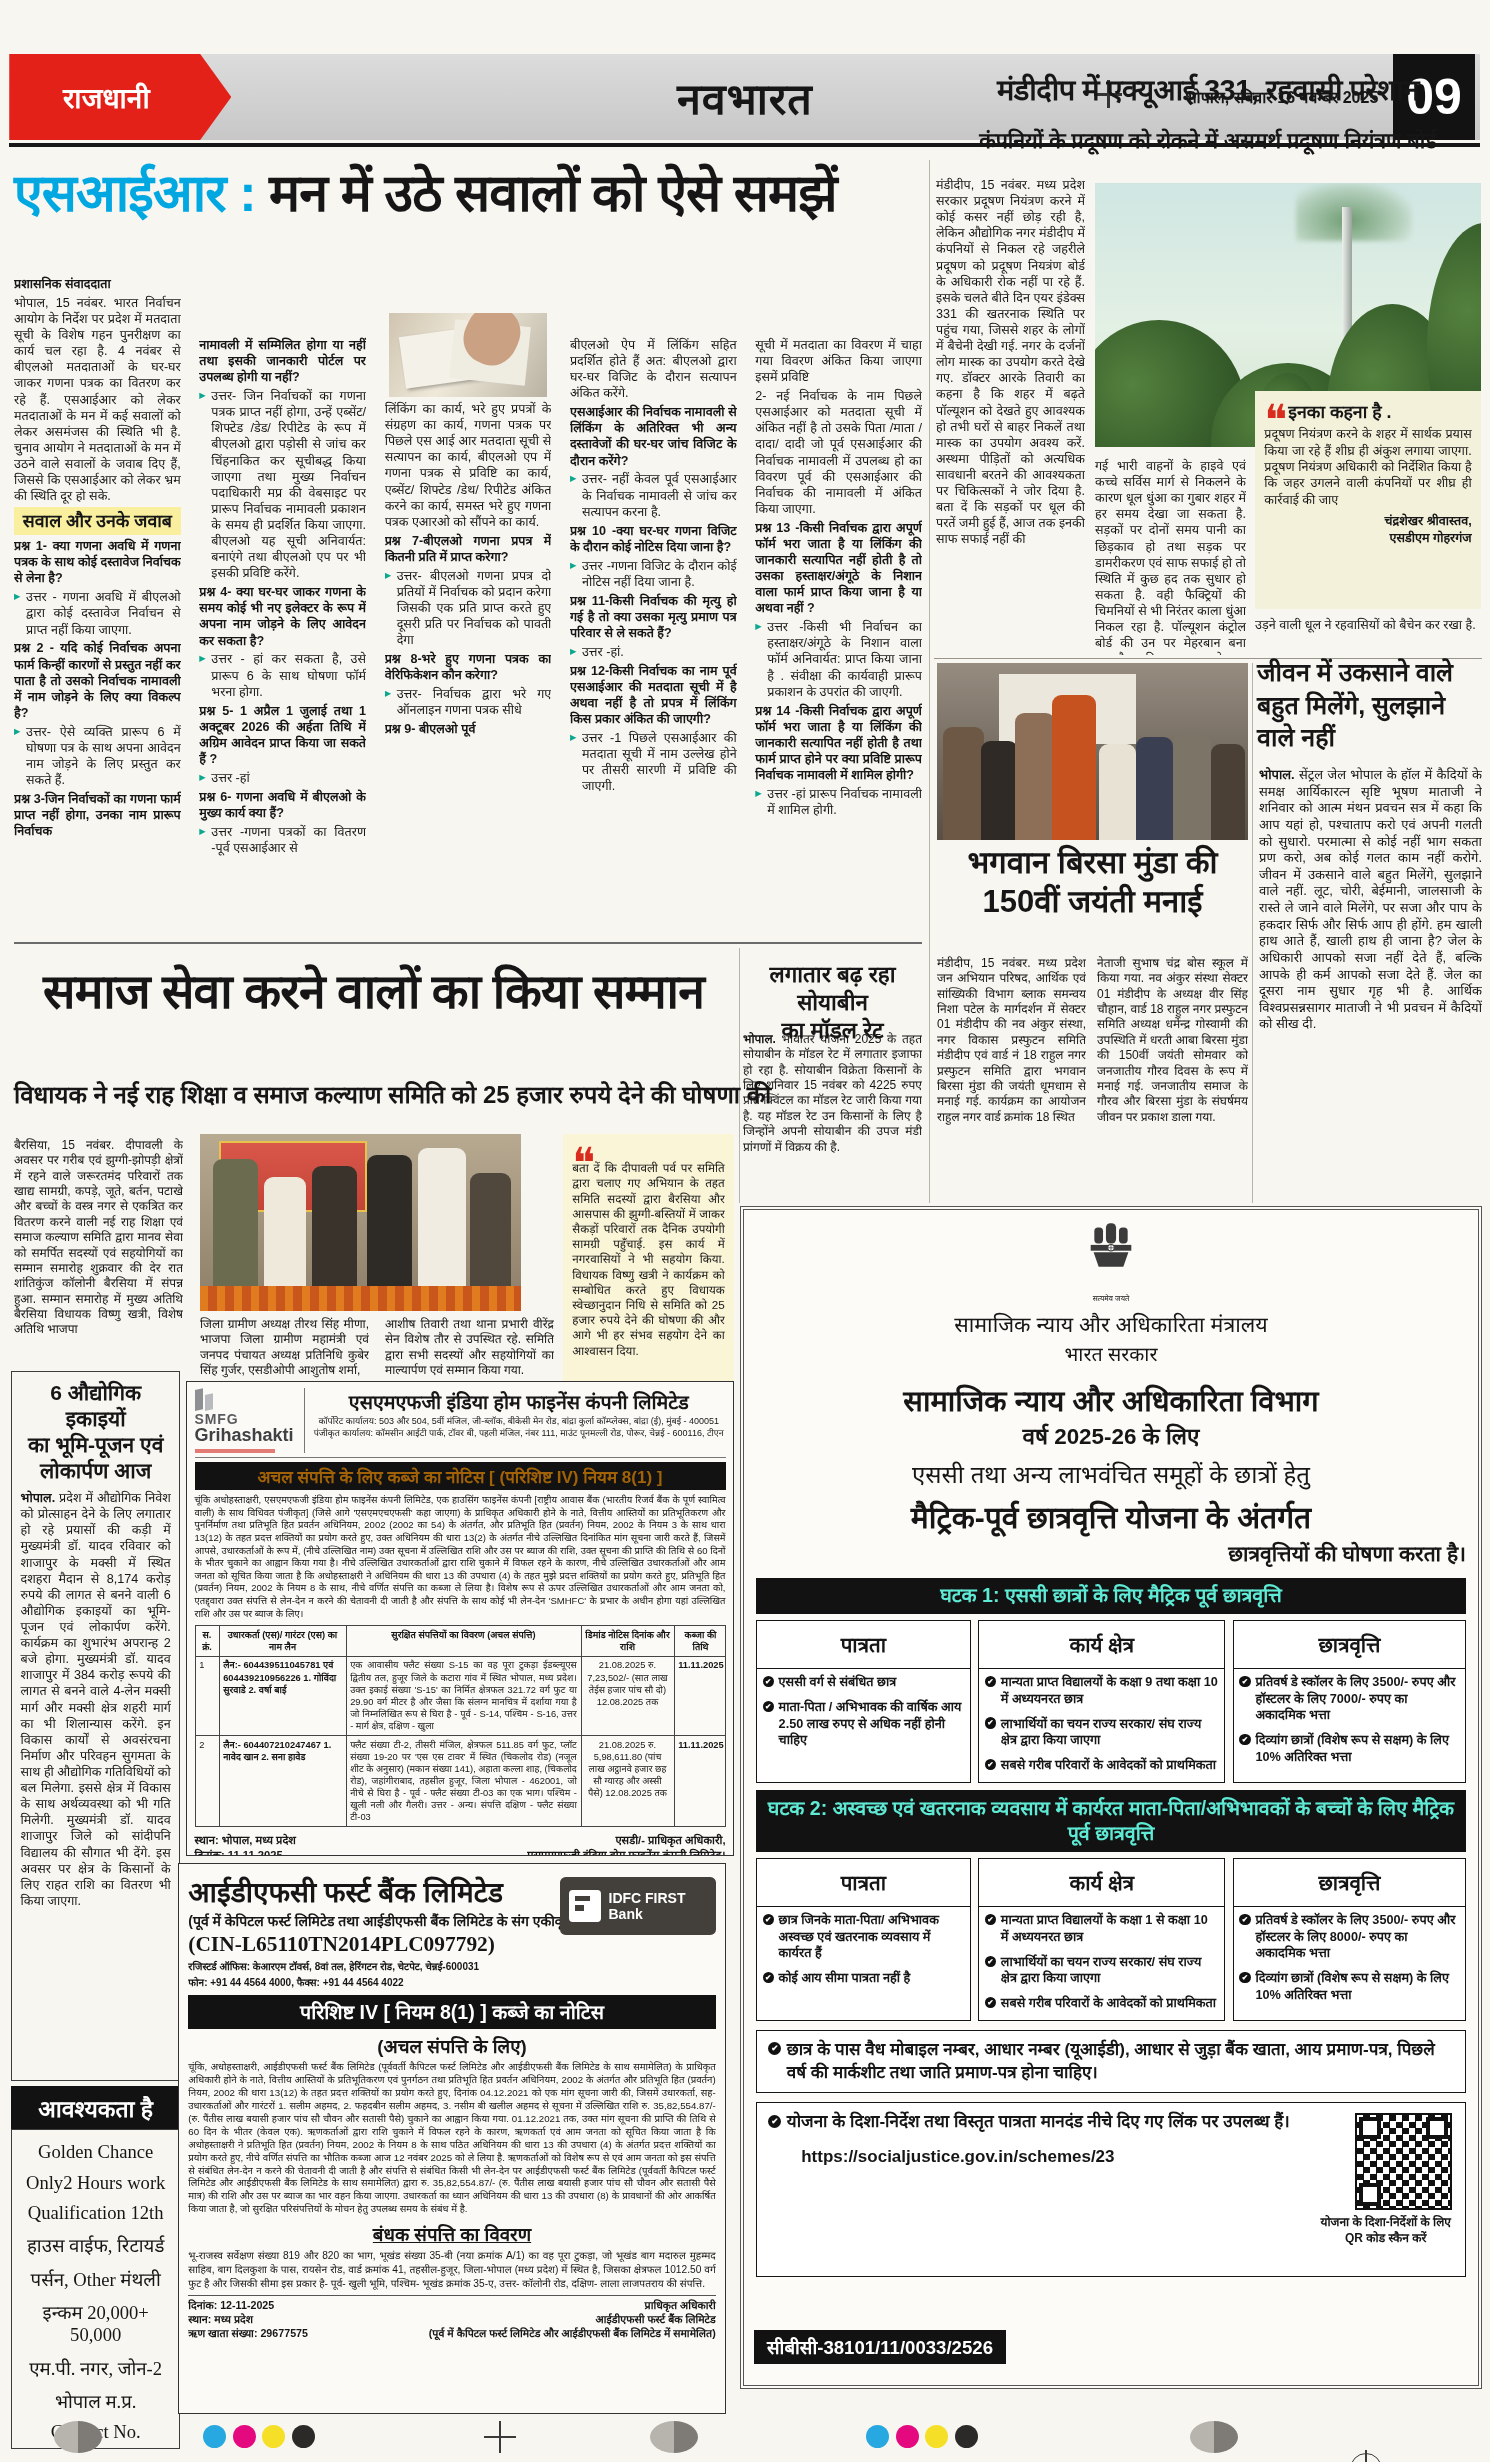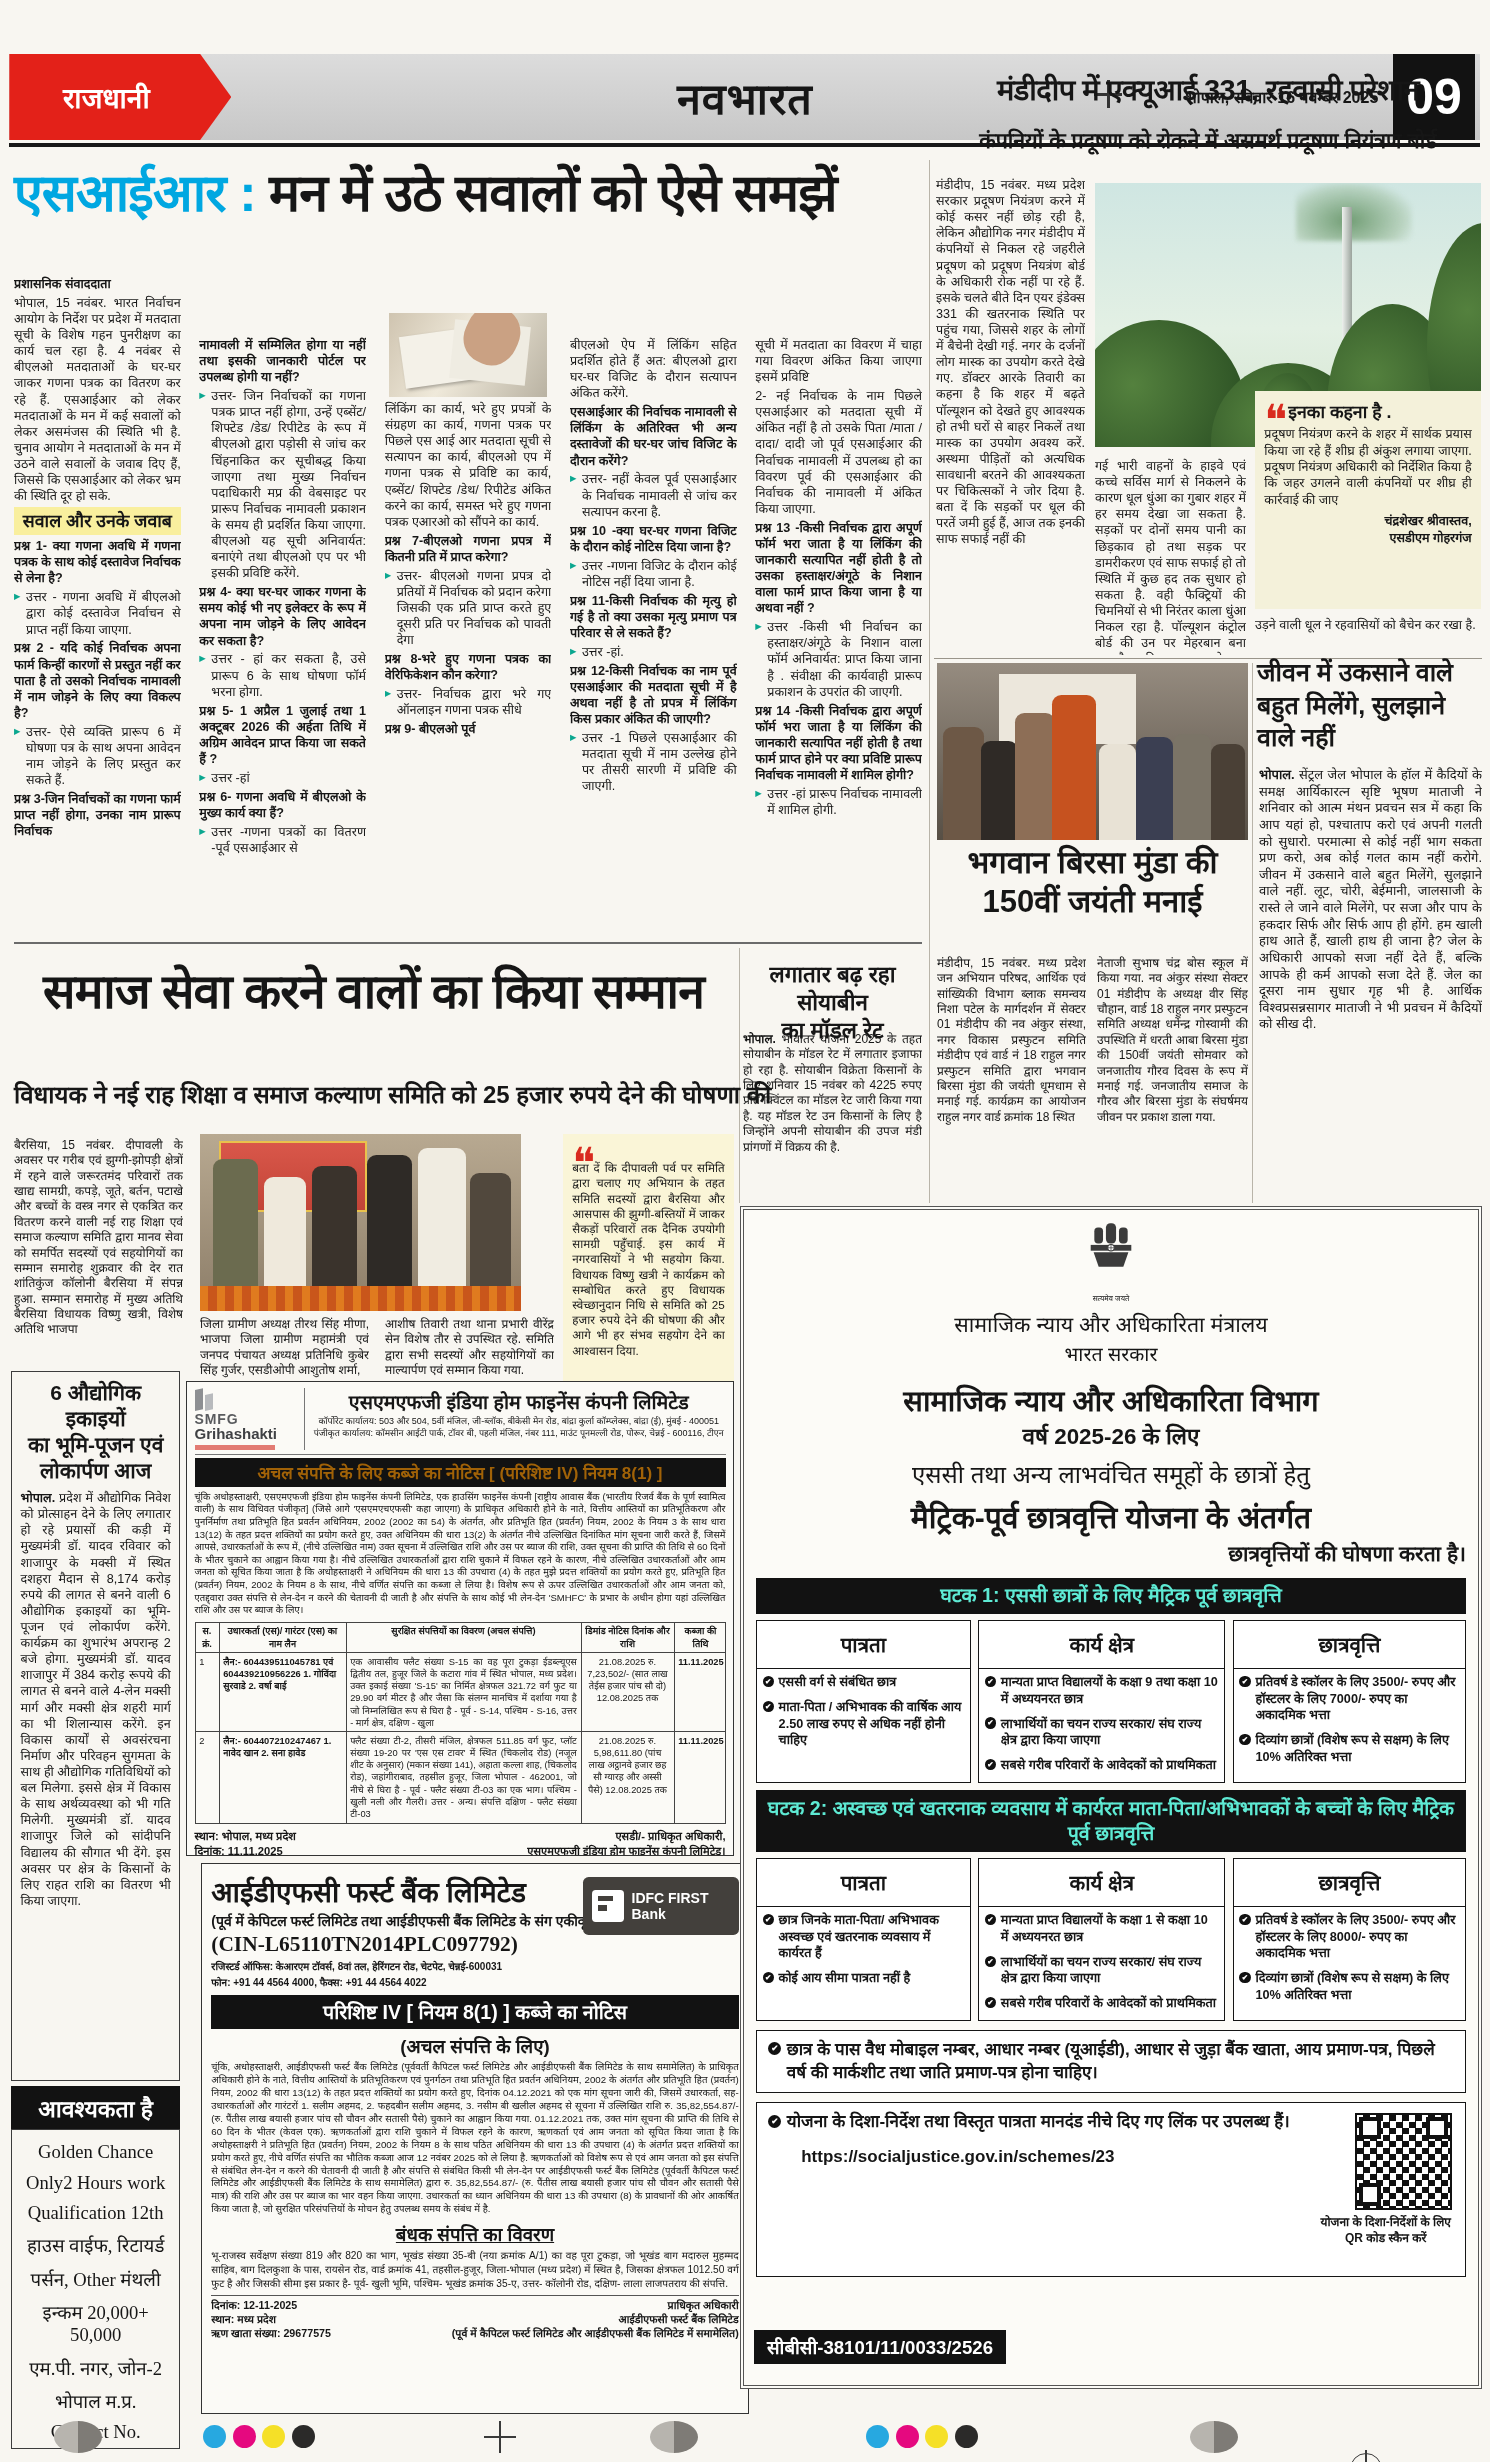--- a/index.html
+++ b/index.html
@@ -93,40 +93,40 @@
   .cl-en{font-family:"Liberation Serif",serif;font-size:18.6px;}
 
   
   .smfg{left:186px;top:1381px;width:548px;height:475px;border:1.9px solid #333;background:#fbfaf6;padding:5.6px 7.5px;overflow:hidden;}
   .smfg-head{display:flex;gap:7.5px;border-bottom:0.9px solid #777;padding-bottom:3.7px;}
   .smfg-logo{width:110px;border-right:0.9px solid #777;padding:1.9px 3.7px 0 0;}
   .smfg-ic{display:flex;gap:1.9px;margin-bottom:1.9px;}
   .smfg-ic i{display:block;width:8.4px;height:20.5px;background:#8d8f92;transform:skewY(-12deg);}
   .smfg-ic i:last-child{background:#b8babd;height:16px;margin-top:4.7px;}
   .smfg-nm{font-size:14px;font-weight:700;color:#595b5e;letter-spacing:0.9px;line-height:1;}
-  .smfg-gs{font-size:15px;font-weight:800;color:#3f4144;line-height:1.1;}
+  .smfg-gs{font-size:18px;font-weight:800;color:#3f4144;line-height:1.1;}
   .smfg-tag{width:80px;height:4.7px;background:#d4372c;opacity:.65;margin-top:2.8px;}
   .smfg-title{font-size:19.6px;font-weight:800;text-align:center;margin:0 0 1.9px;}
   .smfg-addr{font-size:9px;line-height:1.3;text-align:center;margin:0;}
   .smfg-band{background:#121212;color:#a16207;font-size:17px;font-weight:800;text-align:center;margin:3.7px 0;padding:2.8px 0;}
   .legal{font-size:9.5px;line-height:1.33;text-align:justify;margin:0 0 4.7px;}
   .stable{width:100%;border-collapse:collapse;}
   .stable .trow{display:flex;border:0.9px solid #444;border-top:none;}
   .stable .thead{display:flex;border:0.9px solid #444;font-weight:700;text-align:center;}
   .stable .c{padding:2.8px 3.7px;font-size:9.3px;line-height:1.3;border-right:0.9px solid #444;}
   .stable .c:last-child{border-right:none;}
   .c-sn{width:24px;flex:none;}
   .c-nm{width:127px;flex:none;font-weight:700;}
   .c-ds{width:235px;flex:none;text-align:justify;}
   .c-dm{width:93px;flex:none;text-align:center;}
   .c-dt{width:52px;flex:none;font-weight:700;text-align:center;}
   .smfg-foot{display:flex;justify-content:space-between;font-size:11.2px;font-weight:700;margin-top:4.7px;}
 
   
-  .idfc{left:201px;top:1863px;width:548px;height:551px;border:1.9px solid #333;background:#fbfaf6;padding:7.5px 9.3px;overflow:hidden;}
+  .idfc{left:178px;top:1863px;width:548px;height:551px;border:1.9px solid #333;background:#fbfaf6;padding:7.5px 9.3px;overflow:hidden;}
   .idfc-top{position:relative;}
   .idfc-title{font-size:28px;font-weight:800;margin:0;}
   .idfc-sub{font-size:14px;font-weight:700;margin:1.9px 0;}
   .idfc-cin{font-family:"Liberation Serif",serif;font-size:21.4px;font-weight:700;margin:1.9px 0;}
   .idfc-line{font-size:10px;font-weight:700;margin:1.9px 0;}
   .idfc-logo{position:absolute;right:0;top:5.6px;width:156px;height:58px;background:#43403c;border-radius:5.6px;
              display:flex;align-items:center;gap:7.5px;padding:5.6px 9.3px;color:#fff;}
   .idfc-ic{width:32px;height:32px;background:#fff;border-radius:3.7px;position:relative;flex:none;}
   .idfc-ic::before{content:"";position:absolute;left:5.6px;top:5.6px;width:15px;height:5.6px;background:#43403c;}
   .idfc-ic::after{content:"";position:absolute;left:5.6px;top:15px;width:9.3px;height:5.6px;background:#43403c;}

